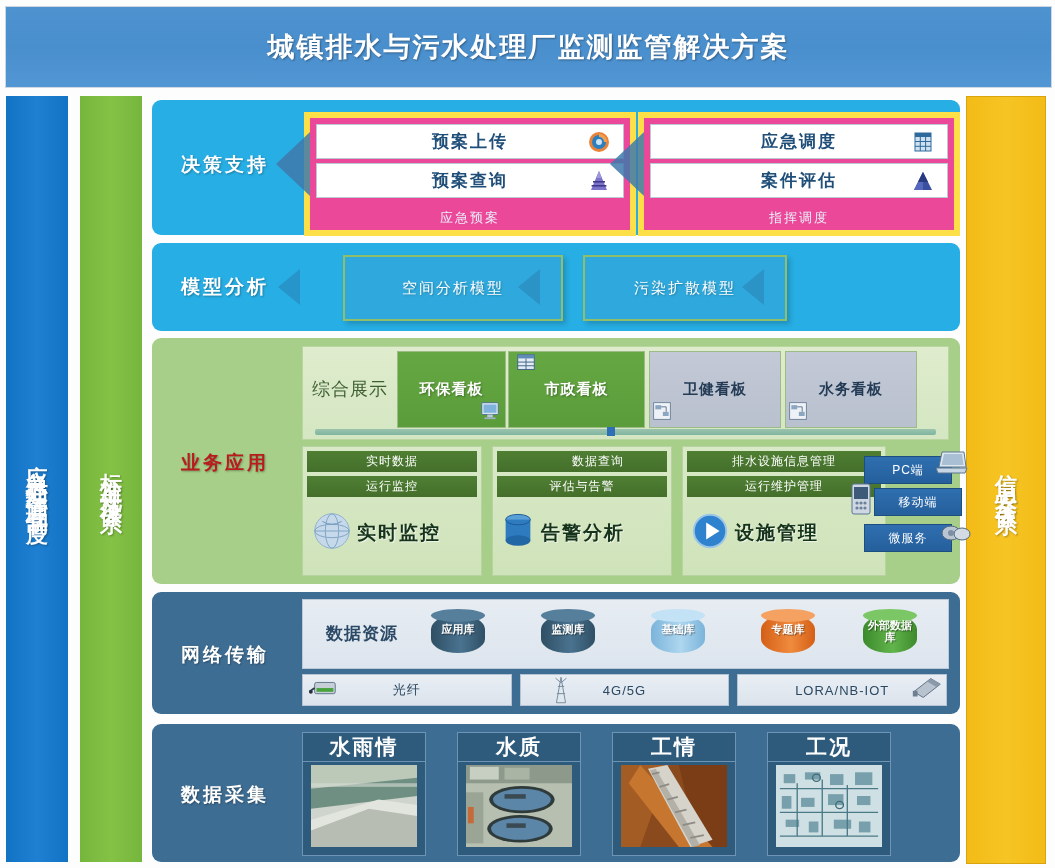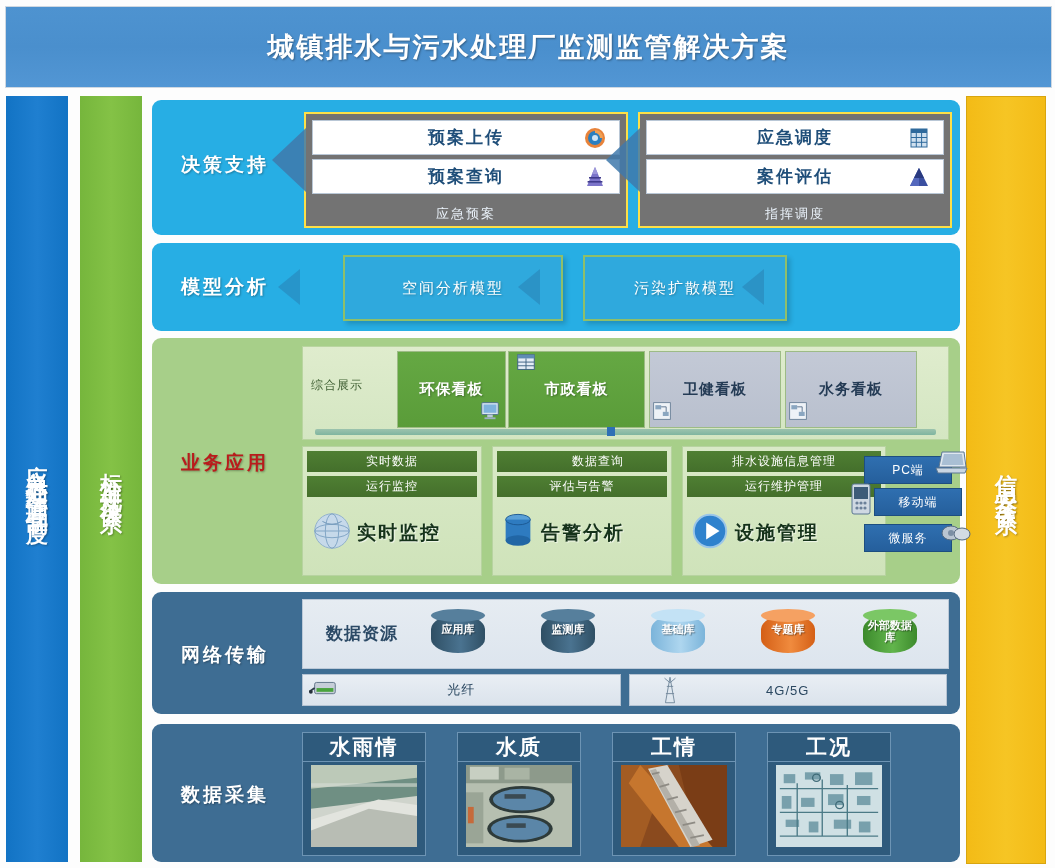--- a/index.html
+++ b/index.html
@@ -40,21 +40,21 @@
   .rowlabel{
     color:#ffffff;font-size:19px;font-weight:bold;letter-spacing:3px;
     text-shadow:1px 1px 2px rgba(0,0,0,.3);
     display:flex;align-items:center;justify-content:center;
     position:absolute;
   }
 
   
   #p-decision{left:152px;top:100px;width:808px;height:135px;background:#27aee4;}
   #lbl-decision{left:8px;top:40px;width:130px;height:50px;}
-  .dsgroup{position:absolute;background:#737373;border:2px solid #fde047;}
+  .dsgroup{position:absolute;background:#ec4899;border:6px solid #fde047;}
   .dsgroup .arrowtail{
     position:absolute;left:-34px;top:14px;width:0;height:0;
     border-top:32px solid transparent;border-bottom:32px solid transparent;
     border-right:34px solid #3f79ac;opacity:.85;
   }
   .dsrow{
     position:absolute;left:6px;right:6px;height:33px;background:#ffffff;
     border:1px solid #b9c7d6;display:flex;align-items:center;justify-content:center;
   }
   .dsrow .t{color:#1f4e79;font-size:17px;font-weight:bold;letter-spacing:2px;}
@@ -84,22 +84,22 @@
   
   #p-biz{left:152px;top:338px;width:808px;height:246px;background:#a7cf89;}
   #lbl-biz{left:8px;top:100px;width:130px;height:50px;color:#b91c1c;}
 
   .showcase{
     position:absolute;left:150px;top:8px;width:645px;height:92px;
     background:linear-gradient(180deg,#dfeccd,#d4e6c2);
     border:1px solid #b9d5a0;
   }
   .showcase-lbl{
-    position:absolute;left:8px;top:30px;width:78px;text-align:left;
-    color:#3f5f33;font-size:12px;letter-spacing:1px;
+    position:absolute;left:8px;top:30px;width:78px;text-align:center;
+    color:#3f5f33;font-size:18px;letter-spacing:1px;
   }
   .kanban{
     position:absolute;top:4px;height:75px;display:flex;align-items:center;justify-content:center;
     border:1px solid #9dbb86;
   }
   .kanban.green{background:linear-gradient(180deg,#65a843,#5a9c39);}
   .kanban.grey{background:linear-gradient(180deg,#c3c9d6,#b9c0ce);}
   .kanban .t{font-size:15px;font-weight:bold;letter-spacing:1px;}
   .kanban.green .t{color:#ffffff;text-shadow:1px 1px 2px rgba(0,0,0,.3);}
   .kanban.grey .t{color:#243b55;}
@@ -484,20 +484,30 @@
         <span style="position:absolute;left:30px;top:0px;">
           <svg viewBox="0 0 22 32" width="20" height="30">
             <polygon points="11,2 16,30 6,30" fill="#dfe7ef" stroke="#6f8699"></polygon>
             <line x1="7.5" y1="12" x2="14.5" y2="12" stroke="#6f8699"></line>
             <line x1="6.5" y1="20" x2="15.5" y2="20" stroke="#6f8699"></line>
             <line x1="5" y1="3" x2="11" y2="8" stroke="#6f8699"></line>
             <line x1="17" y1="3" x2="11" y2="8" stroke="#6f8699"></line>
           </svg>
         </span>
         <span class="t">4G/5G</span>
+      </div>
+      <div class="netcell">
+        <span style="position:absolute;right:2px;top:1px;">
+          <svg viewBox="0 0 36 24" width="34" height="24">
+            <polygon points="4,16 22,2 32,8 14,22" fill="#b9c3cf" stroke="#5b6f82"></polygon>
+            <polygon points="22,2 32,8 28,11 18,5" fill="#8b9aab"></polygon>
+            <rect x="3" y="15" width="5" height="6" fill="#6d7f91"></rect>
+          </svg>
+        </span>
+        <span class="t">LORA/NB-IOT</span>
       </div>
     </div>
   </div>
 
   <div class="panel" id="p-data">
     <div class="rowlabel" id="lbl-data">数据采集</div>
 
     <div class="dcard" style="left:150px;">
       <div class="hdr">
         <span class="t">水雨情</span>

